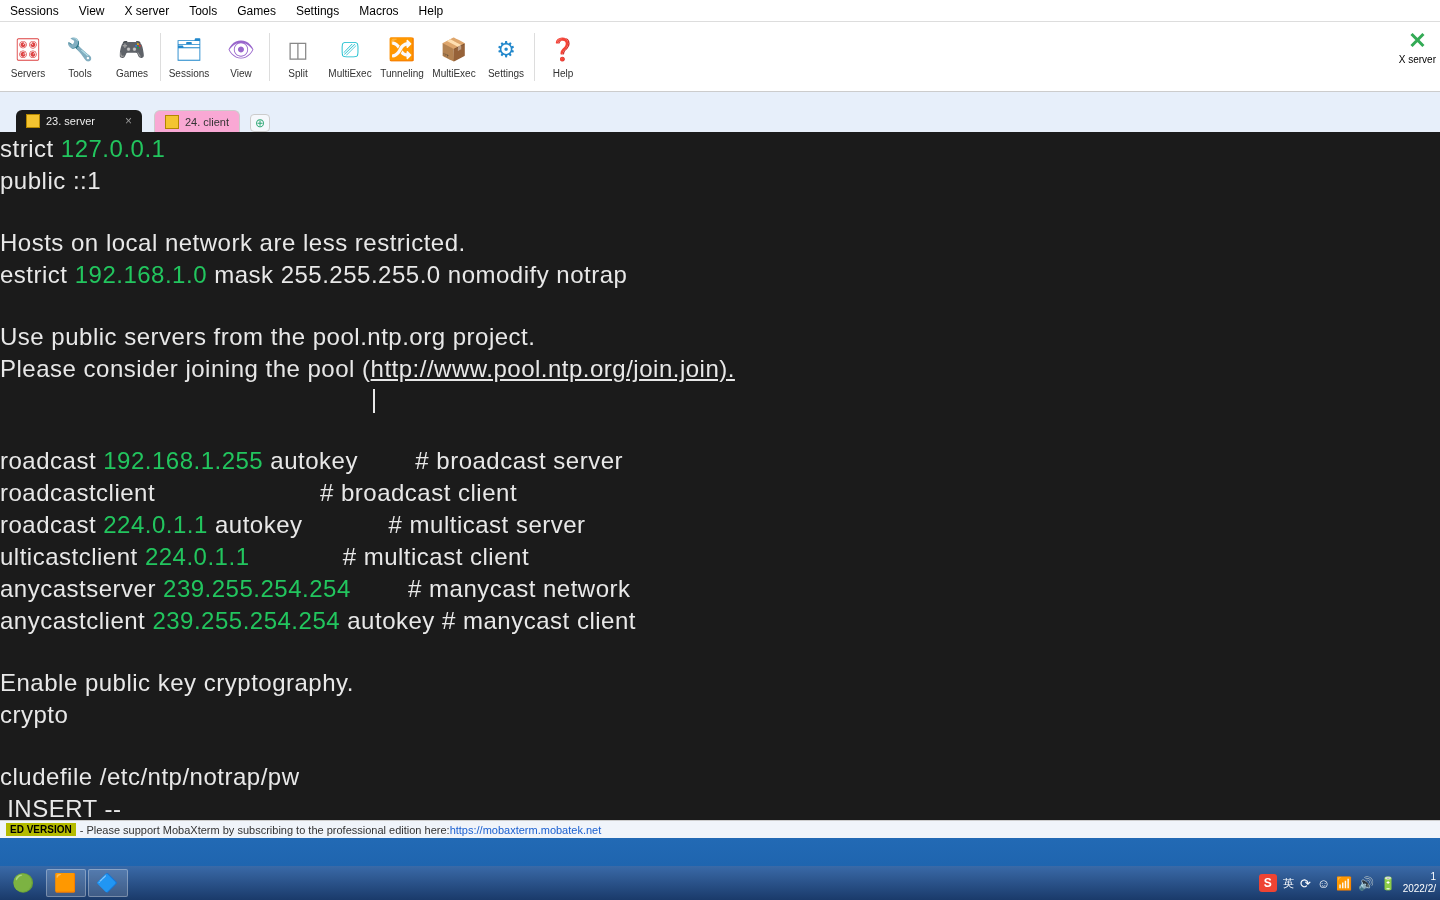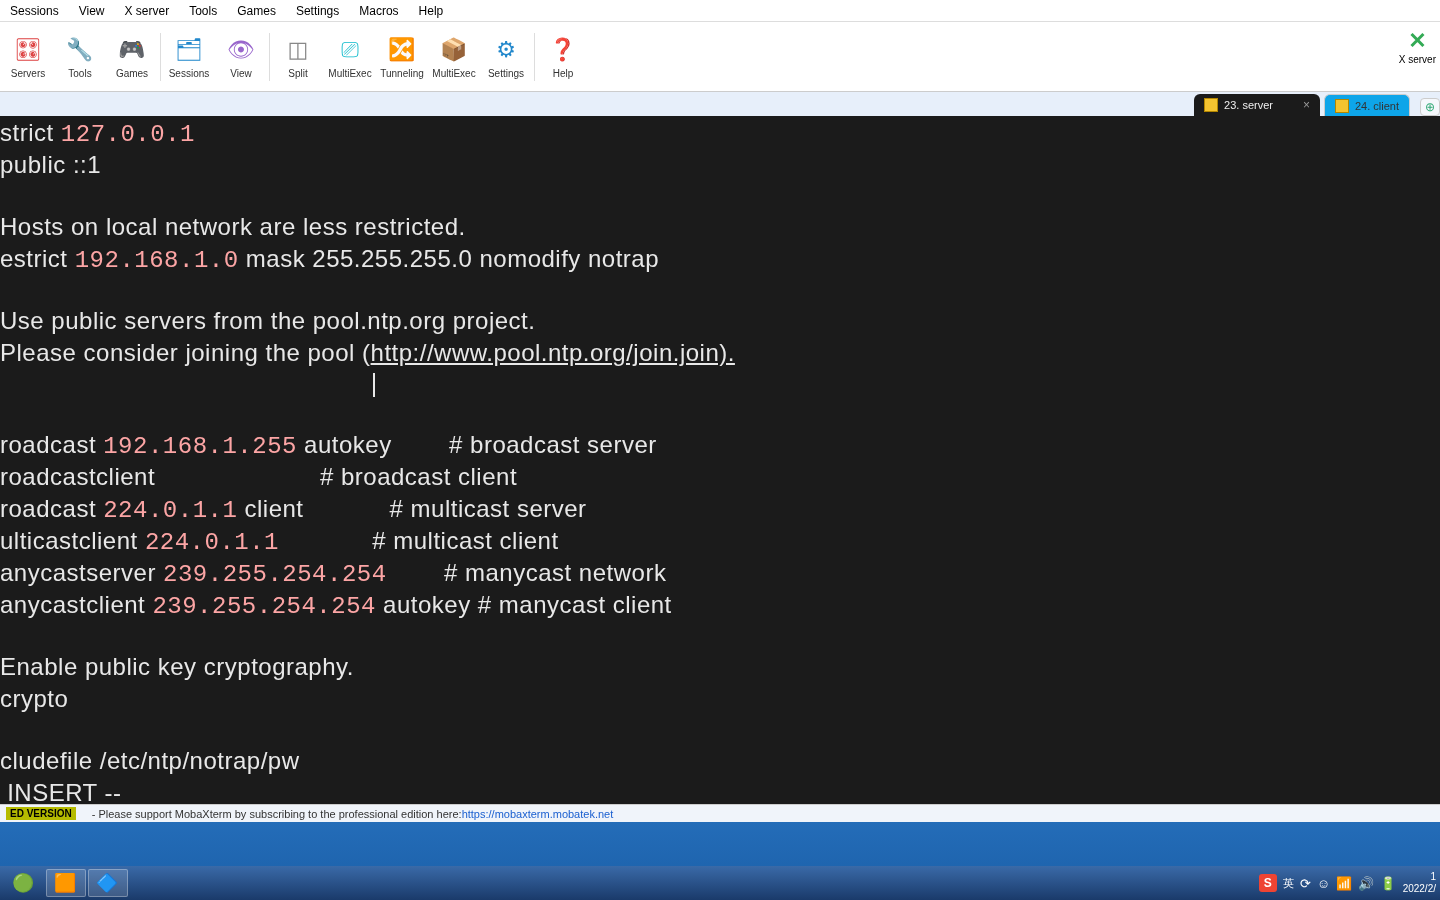--- a/index.html
+++ b/index.html
@@ -10,37 +10,37 @@
 .menubar span { padding: 2px 10px; cursor: default; }
 
 
 .toolbar { background: #fff; height: 70px; display: flex; align-items: center; padding: 4px 2px; border-bottom: 1px solid #ccc; position: relative; }
 .tool-item { display: flex; flex-direction: column; align-items: center; justify-content: center; width: 52px; height: 60px; font-size: 10px; cursor: pointer; color: #333; }
 .tool-item .tool-icon { width: 32px; height: 32px; display: flex; align-items: center; justify-content: center; font-size: 22px; margin-bottom: 2px; }
 .tool-sep { width: 1px; height: 48px; background: #ddd; margin: 0 2px; }
 .tool-right { position: absolute; right: 4px; top: 6px; display: flex; flex-direction: column; align-items: center; font-size: 10px; }
 
 
-.tabbar { background: #e7effa; height: 24px; display: flex; align-items: flex-end; padding-left: 16px; justify-content: flex-end; }
+.tabbar { background: #e7effa; height: 40px; display: flex; align-items: flex-end; padding-left: 16px; }
 .tab { display: flex; align-items: center; height: 22px; padding: 0 10px; font-size: 11px; border-radius: 6px 6px 0 0; margin-right: 4px; cursor: pointer; }
 .tab.active { background: #1b1b1b; color: #eee; }
-.tab.inactive { background: #0ea5e9; color: #333; border: 1px solid #ccc; border-bottom: none; }
+.tab.inactive { background: #f9a8d4; color: #333; border: 1px solid #ccc; border-bottom: none; margin-left: 8px; }
 .tab .tab-icon { width: 14px; height: 14px; margin-right: 6px; background: #f4c430; border: 1px solid #b38600; display: inline-block; }
 .tab .tab-close { margin-left: 30px; color: #999; font-size: 12px; }
 .tab-add { width: 20px; height: 18px; background: #f5f8fc; border: 1px solid #ccc; border-radius: 4px; display: flex; align-items: center; justify-content: center; font-size: 12px; color: #3a7; margin-left: 6px; cursor: pointer; }
 
 
 .terminal { background: #1b1b1b; color: #e8e8e8; font-family: "Consolas", "Courier New", monospace; font-size: 24px; line-height: 30px; padding: 2px 0; height: 688px; overflow: hidden; white-space: pre; letter-spacing: 0.5px; }
-.terminal .ip { color: #fca5a5; font-family: Liberation Mono, monospace; }
+.terminal .ip { color: #22c55e; }
 .terminal .url { text-decoration: underline; }
 .term-cursor { display: inline-block; width: 2px; height: 24px; background: #e8e8e8; vertical-align: middle; }
 
 
 .footer { background: #f0f4fa; height: 18px; font-size: 11px; display: flex; align-items: center; padding: 0 6px; color: #333; border-top: 1px solid #ccc; }
-.footer .footer-label { background: #b5bb00; color: #000; padding: 1px 4px; margin-right: 16px; font-weight: bold; font-size: 10px; }
+.footer .footer-label { background: #b5bb00; color: #000; padding: 1px 4px; margin-right: 4px; font-weight: bold; font-size: 10px; }
 .footer a { color: #1a5fd0; text-decoration: none; }
 
 
 .taskbar { position: absolute; bottom: 0; left: 0; right: 0; height: 34px; background: linear-gradient(to bottom, #3a6aa8 0%, #1a3a6a 100%); display: flex; align-items: center; padding: 0 4px; }
 .task-item { width: 40px; height: 28px; margin-right: 2px; border-radius: 2px; display: flex; align-items: center; justify-content: center; font-size: 18px; }
 .task-item.active { background: rgba(255,255,255,0.15); border: 1px solid rgba(255,255,255,0.3); }
 .tray { position: absolute; right: 4px; top: 0; height: 34px; display: flex; align-items: center; color: #fff; font-size: 11px; gap: 6px; }
 .tray .tray-time { text-align: right; line-height: 12px; font-size: 10px; }
 .tray-icon { font-size: 13px; }
 .sogou { background: #e43; color: #fff; width: 18px; height: 18px; border-radius: 3px; display: flex; align-items: center; justify-content: center; font-weight: bold; font-size: 12px; }
@@ -136,21 +136,21 @@
 
 <span>Hosts on local network are less restricted.</span>
 <span>estrict </span><span class="ip">192.168.1.0</span><span> mask 255.255.255.0 nomodify notrap</span>
 
 <span>Use public servers from the pool.ntp.org project.</span>
 <span>Please consider joining the pool (</span><span class="url">http://www.pool.ntp.org/join.join).</span>
                          <span class="term-cursor"></span>
 
 <span>roadcast </span><span class="ip">192.168.1.255</span><span> autokey        # broadcast server</span>
 <span>roadcastclient                       # broadcast client</span>
-<span>roadcast </span><span class="ip">224.0.1.1</span><span> client            # multicast server</span>
+<span>roadcast </span><span class="ip">224.0.1.1</span><span> autokey            # multicast server</span>
 <span>ulticastclient </span><span class="ip">224.0.1.1</span><span>             # multicast client</span>
 <span>anycastserver </span><span class="ip">239.255.254.254</span><span>        # manycast network</span>
 <span>anycastclient </span><span class="ip">239.255.254.254</span><span> autokey # manycast client</span>
 
 <span>Enable public key cryptography.</span>
 <span>crypto</span>
 
 <span>cludefile /etc/ntp/notrap/pw</span>
 <span> INSERT --</span></div>
 

